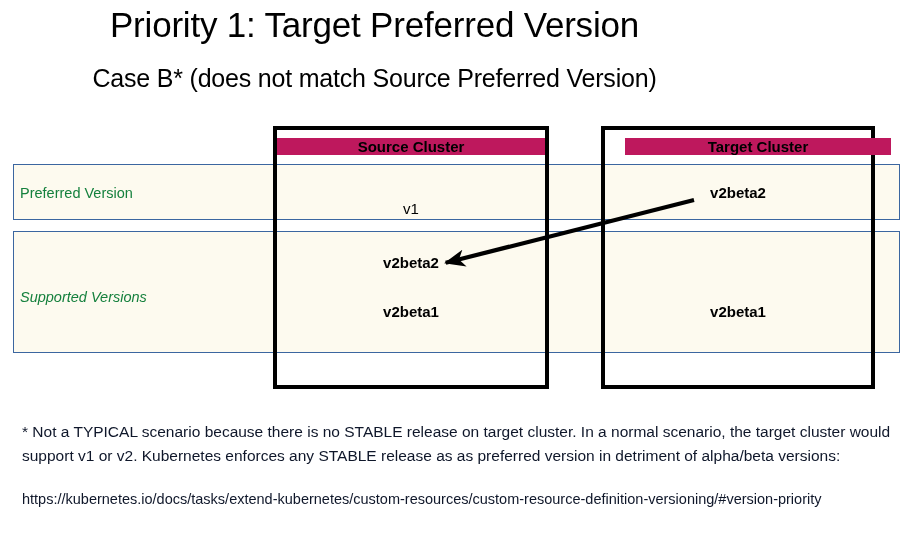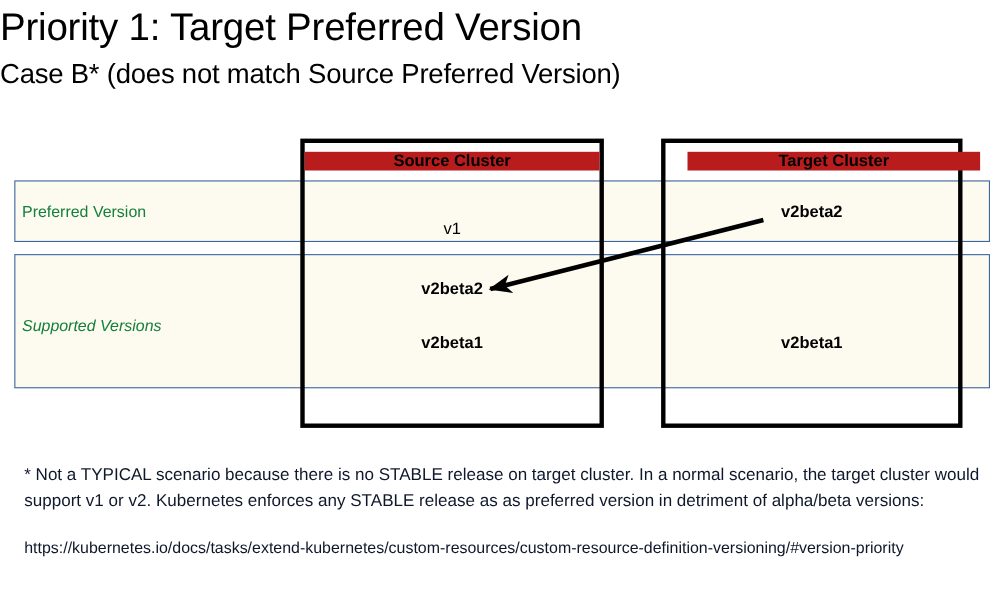--- a/index.html
+++ b/index.html
@@ -15,35 +15,35 @@
     font-family: "Liberation Sans", sans-serif;
     color: #000000;
   }
 
   
   #title-block {
     position: absolute;
     left: 0;
     top: 4px;
     width: 749px;
-    text-align: left;
+    text-align: center;
   }
   #main-title {
     font-size: 35px;
     line-height: 42px;
     font-weight: 400;
     letter-spacing: -0.2px;
     white-space: nowrap;
   }
   #sub-title {
     font-size: 25px;
     line-height: 32px;
     font-weight: 400;
     letter-spacing: -0.2px;
-    margin-top: 5px;
+    margin-top: 16px;
     white-space: nowrap;
   }
 
   
   #diagram {
     position: absolute;
     left: 0;
     top: 0;
     width: 915px;
     height: 400px;
@@ -103,21 +103,21 @@
     height: 263px;
   }
 
   .cluster-header {
     position: absolute;
     top: 138px;
     font-size: 15px;
     font-weight: bold;
     text-align: center;
     z-index: 5;
-    background: #b91c1c;
+    background: #be185d;
   }
   #cluster-header-source {
     left: 277px;
     width: 268px;
   }
   #cluster-header-target {
     left: 625px;
     width: 266px;
   }
 

